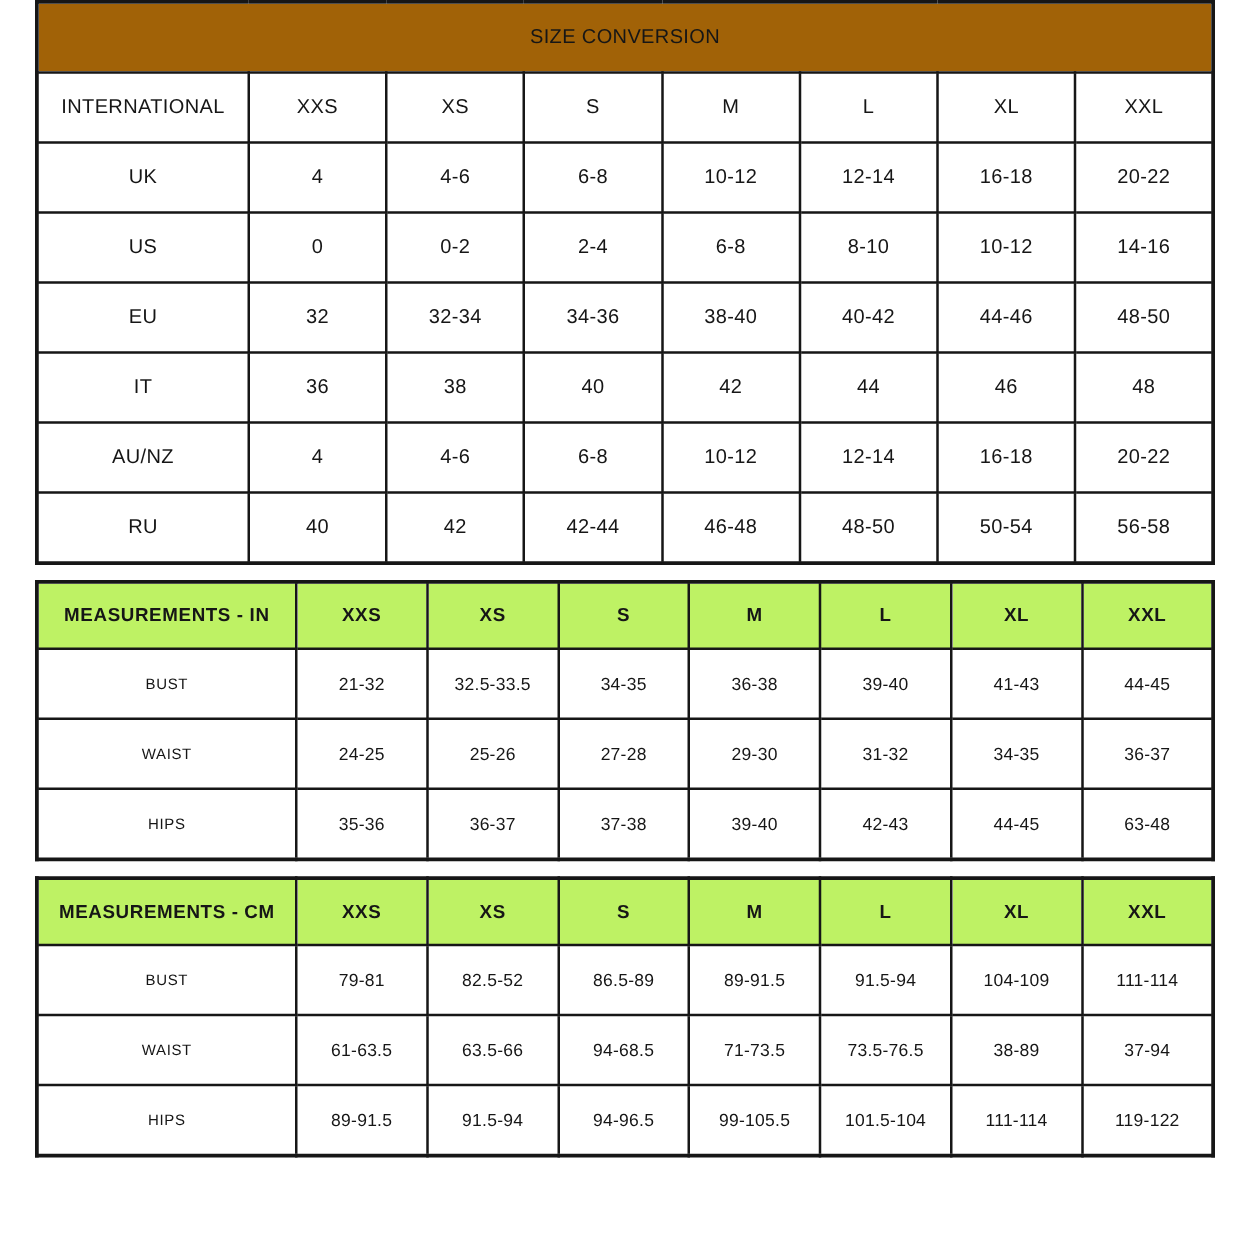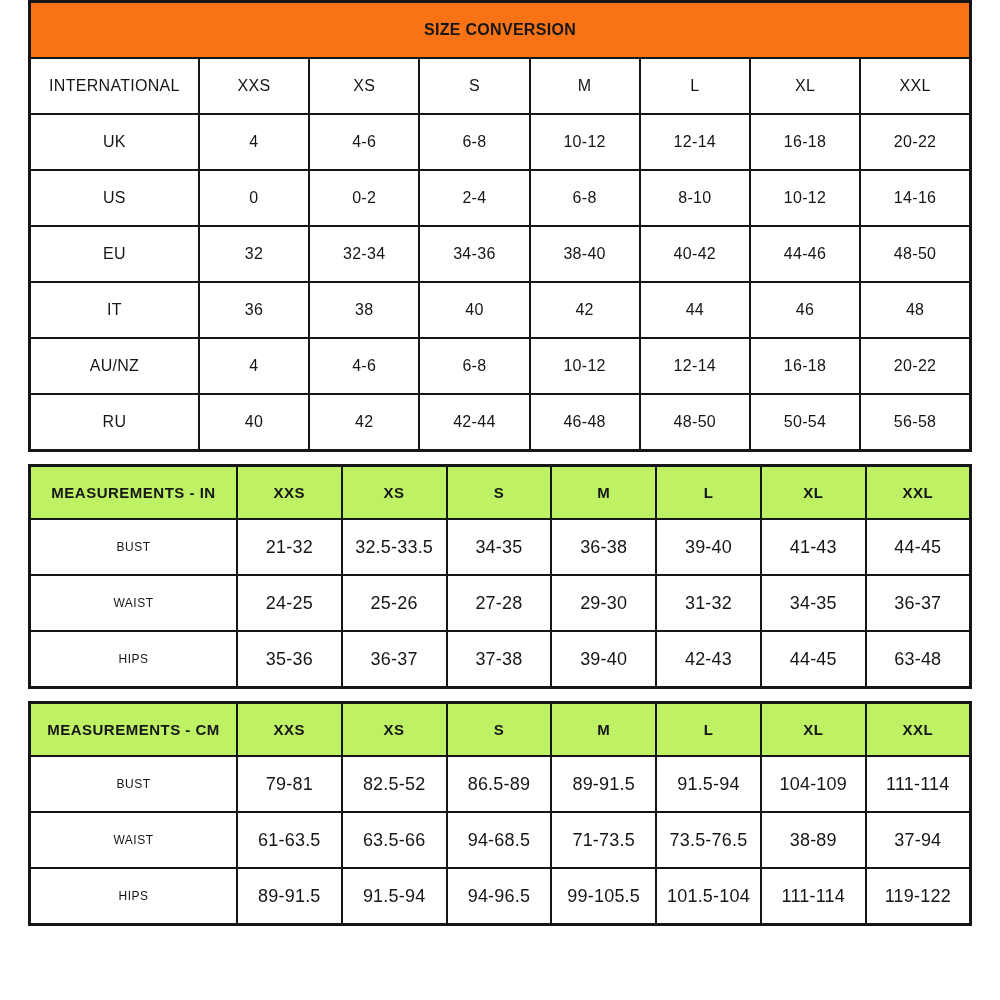--- a/index.html
+++ b/index.html
@@ -34,38 +34,38 @@
   table.grid td {
     border: 2px solid #161616;
     text-align: center;
     vertical-align: middle;
     padding: 0;
     overflow: hidden;
     white-space: nowrap;
   }
   
   td.banner {
-    background: #f97316;
-    font-weight: bold;
+    background: #a16207;
+    font-weight: normal;
     font-size: 16px;
     letter-spacing: 0.8px;
     height: 50px;
   }
   
   table.sizes td { height: 54px; font-size: 16px; letter-spacing: 0.3px; }
   table.sizes .colrow td { font-weight: normal; }
   
   table.meas .colrow td {
     background: #bef264;
     font-weight: bold;
     font-size: 15px;
     letter-spacing: 0.5px;
     height: 51px;
   }
-  table.meas .datarow td { height: 54px; font-size: 18px; letter-spacing: 0.2px; }
+  table.meas .datarow td { height: 54px; font-size: 14px; letter-spacing: 0.2px; }
   table.meas .datarow td.rowlabel { font-size: 12px; letter-spacing: 0.5px; }
 </style>
 </head>
 <body>
 
 <div class="page">
   <div id="tables-root">
       <table class="grid sizes">
         <colgroup>
           <col style="width: 169px;">

